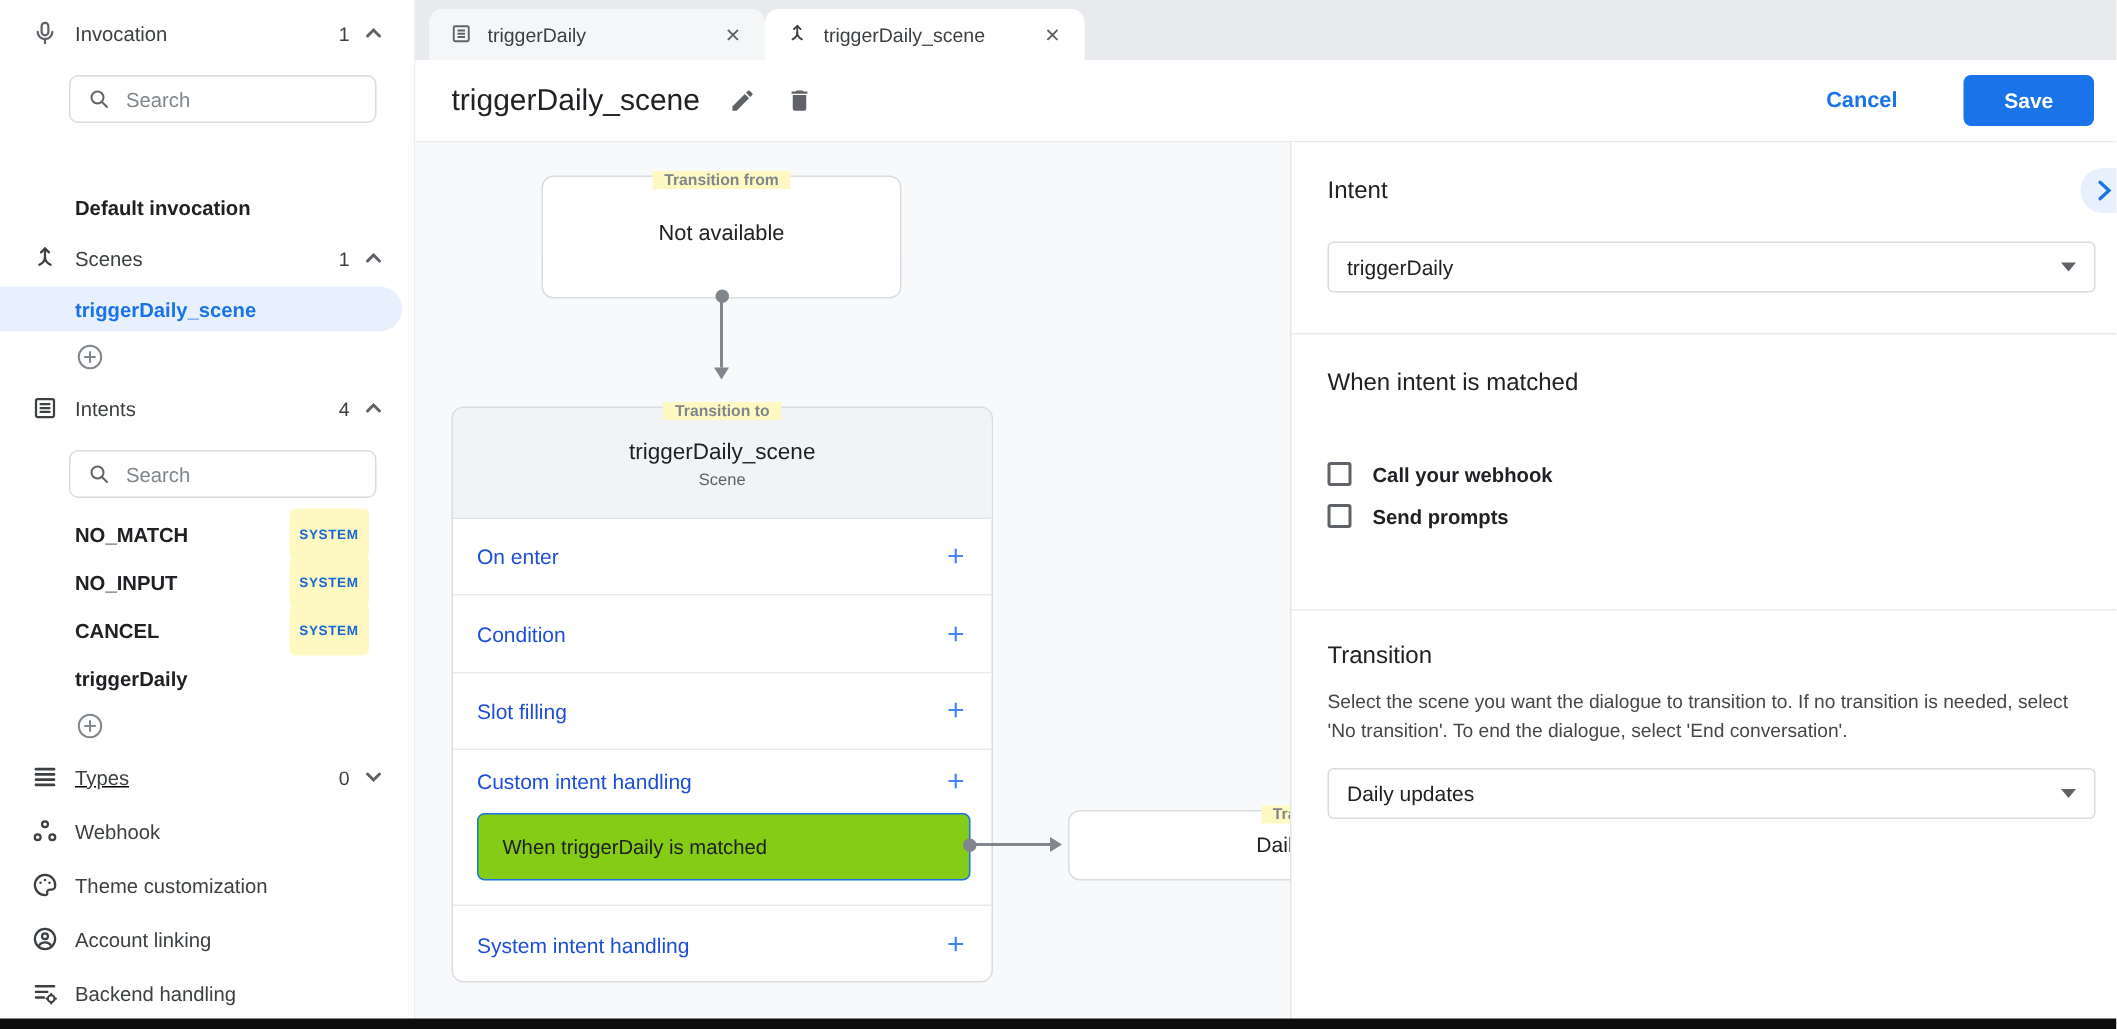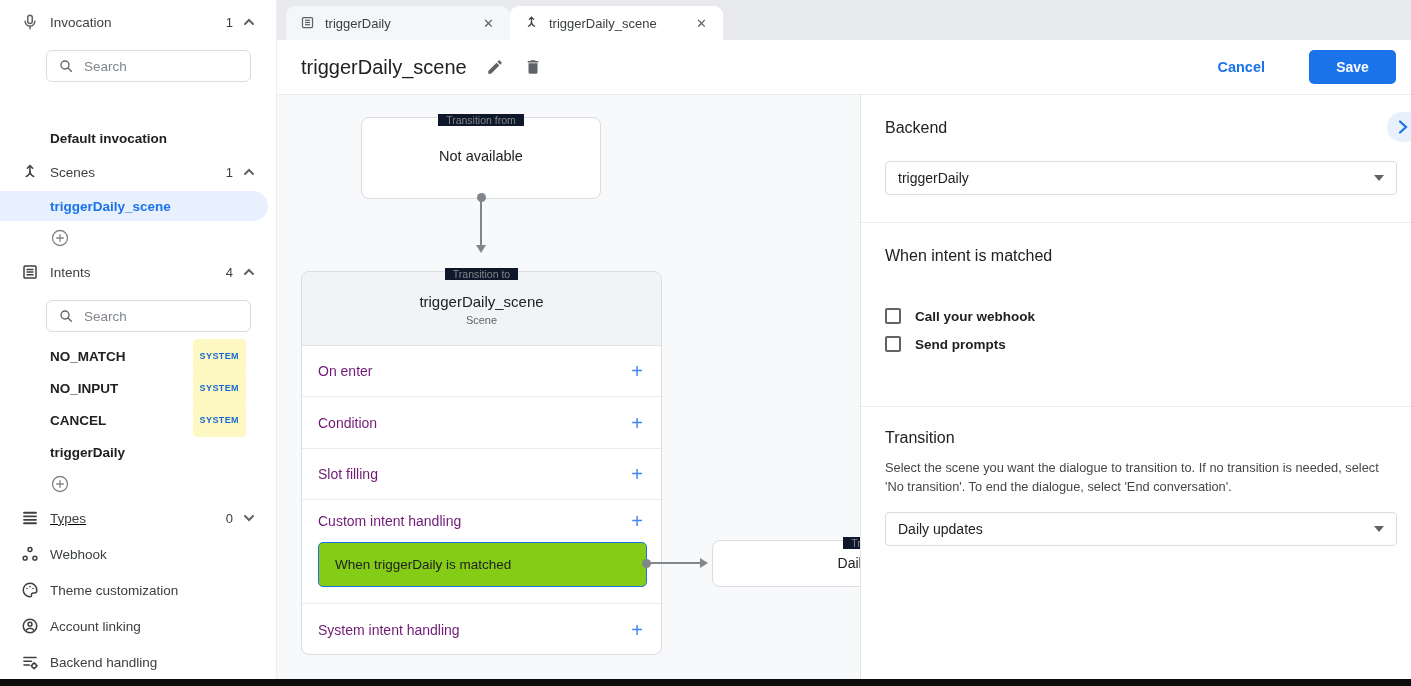--- a/index.html
+++ b/index.html
@@ -35,36 +35,36 @@
   .mainhead { position:absolute; left:277px; top:40px; width:1134px; height:55px; background:#fff; border-bottom:1px solid #e8eaed; display:flex; align-items:center; }
   .mtitle { margin-left:24px; font-size:20px; color:#202124; }
   .iconbtn { margin-left:18px; width:20px; height:20px; cursor:pointer; display:flex; align-items:center; justify-content:center; }
   .headspace { flex:1; }
   .cancelbtn { font-size:14.5px; color:#1a73e8; font-weight:bold; cursor:pointer; margin-right:44px; }
   .savebtn { width:87px; height:34px; background:#1a73e8; color:#fff; font-size:14px; font-weight:bold; border:none; border-radius:5px; cursor:pointer; margin-right:15px; font-family:"Liberation Sans",sans-serif; }
 
   
   .canvas { position:absolute; left:277px; top:95px; width:583px; height:584px; background:#f8f9fa; overflow:hidden; }
   .legend { position:absolute; top:-8px; left:0; right:0; text-align:center; pointer-events:none; white-space:nowrap; }
-  .legend span { display:inline-block; background:#0f172a; padding:0 8px; font-size:10.5px; color:#80868b; }
+  .legend span { display:inline-block; background:#fef9c3; padding:0 8px; font-size:10.5px; color:#80868b;font-weight:bold; }
   .fbox { position:absolute; left:84px; top:22px; width:240px; height:82px; background:#fff; border:1px solid #dadce0; border-radius:8px; }
   .fbox .fcontent { position:absolute; left:0; right:0; top:30px; text-align:center; font-size:14.5px; color:#202124; }
   .cdot { position:absolute; width:9px; height:9px; border-radius:50%; background:#80868b; }
   .vline { position:absolute; width:2px; background:#80868b; }
   .arrow-down { position:absolute; width:0; height:0; border-left:5px solid transparent; border-right:5px solid transparent; border-top:8px solid #80868b; }
   .hline { position:absolute; height:2px; background:#80868b; }
   .arrow-right { position:absolute; width:0; height:0; border-top:5px solid transparent; border-bottom:5px solid transparent; border-left:8px solid #80868b; }
 
   .scenebox { position:absolute; left:24px; top:176px; width:361px; height:384px; background:#fff; border:1px solid #dadce0; border-radius:8px; }
   .scenehead { height:74px; background:#f1f3f4; border-radius:8px 8px 0 0; border-bottom:1px solid #e0e2e5; text-align:center; }
   .scenehead .stitle { padding-top:21px; font-size:15px; color:#202124; }
   .scenehead .ssub { margin-top:4px; font-size:11px; color:#5f6368; }
   .scrow { position:relative; display:flex; align-items:center; border-bottom:1px solid #e8eaec; }
   .scrow:last-child { border-bottom:none; }
-  .scrow .rlabel { margin-left:16px; font-size:14px; color:#701a75; }
+  .scrow .rlabel { margin-left:16px; font-size:14px; color:#1d4ed8; }
   .scrow .rplus { position:absolute; right:18px; font-size:20px; color:#4285f4; cursor:pointer; line-height:1; }
   .r-std { height:51px; }
   .r-custom { height:104px; display:block; }
   .r-custom .crowtop { position:relative; height:42px; display:flex; align-items:center; }
   .selitem { position:absolute; left:16px; top:42px; width:329px; height:45px; background:#84cc16; border:1px solid #1a73e8; border-radius:5px; display:flex; align-items:center; cursor:pointer; }
   .selitem .sel-label { margin-left:16px; font-size:13.5px; color:#202124; }
   .targetbox { position:absolute; left:435px; top:445px; width:336px; height:47px; background:#fff; border:1px solid #dadce0; border-radius:8px; }
   .targetbox .tcontent { position:absolute; left:0; right:0; top:14px; text-align:center; font-size:14px; color:#202124; white-space:nowrap; }
 
   
@@ -366,21 +366,21 @@
   </div>
 
   <div class="panel">
 
     <div class="collapsebtn">
       <svg width="14" height="16" viewBox="0 0 14 16" fill="none" stroke="#1a73e8" stroke-width="2.2" stroke-linecap="round">
           <polyline points="4,2.5 10,8 4,13.5"></polyline>
         </svg>
     </div>
 
-    <div class="pheading" style="top:24px;">Backend</div>
+    <div class="pheading" style="top:24px;">Intent</div>
 
     <div class="selectbox" style="top:66px;">
       <span class="selval">triggerDaily</span>
       <span class="caret"></span>
     </div>
 
     <div class="pdivider" style="top:127px;"></div>
 
     <div class="pheading" style="top:152px;">When intent is matched</div>
 

